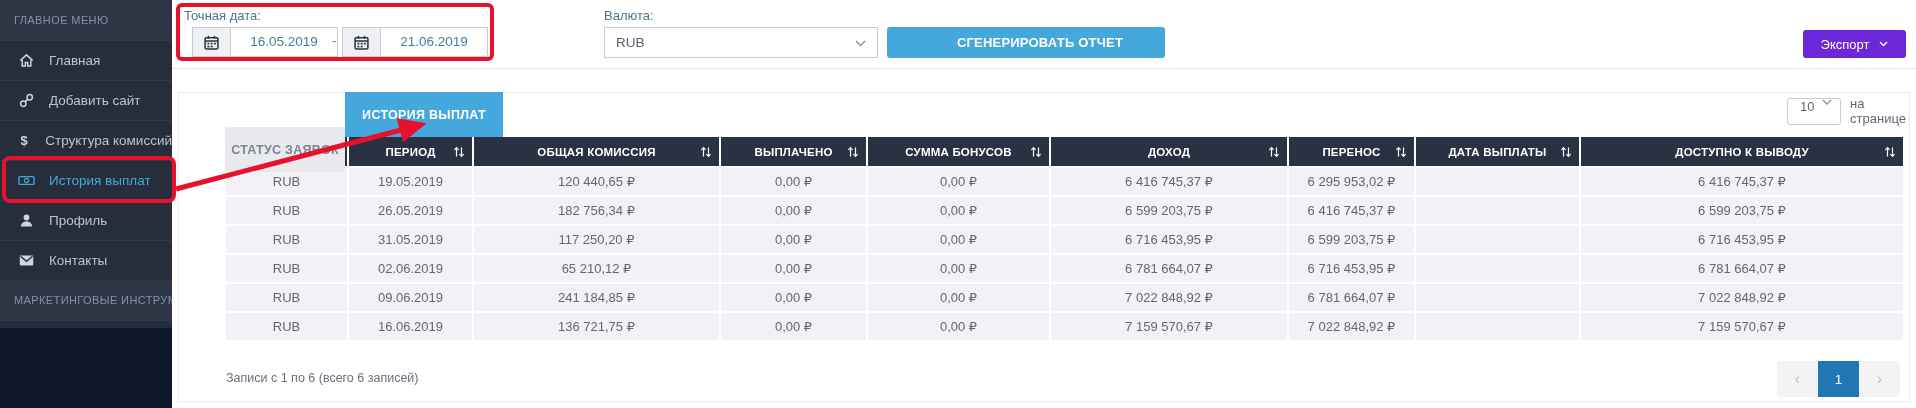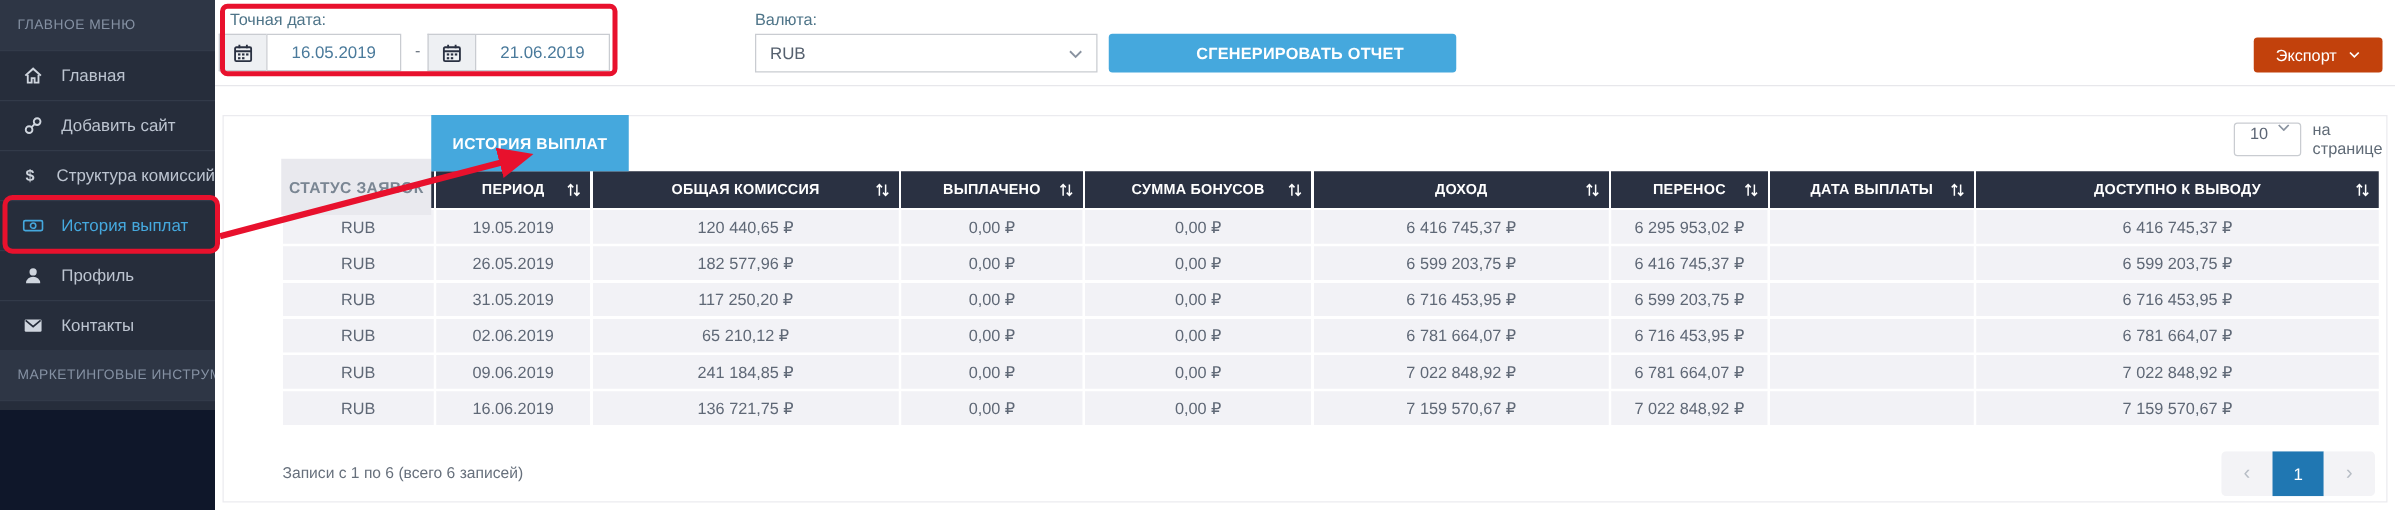--- a/index.html
+++ b/index.html
@@ -21,34 +21,34 @@
   .sb-item.active .ic { color:#45a8dd; }
   .sb-item .txt-ic { font-weight:bold; font-size:13px; }
   .sb-stub { height:8px; border-top:1px solid #323a49; background:#262d3b; }
 
   
   .topbar-divider { position:absolute; left:172px; top:68px; width:1744px; height:1px; background:#e7e7eb; }
   .flt-label { position:absolute; font-size:13px; color:#4e7488; }
   .lbl-date { left:184px; top:8px; }
   .lbl-currency { left:604px; top:8px; }
   .date-group { position:absolute; top:27px; height:30px; display:flex; }
-  .dg-from { left:175px; }
+  .dg-from { left:192px; }
   .dg-to   { left:342px; }
   .date-addon { width:38px; height:30px; background:#eef0f3; border:1px solid #c9ccd1; border-right:none;
     display:flex; align-items:center; justify-content:center; }
   .date-field { width:108px; height:30px; background:#fff; border:1px solid #c9ccd1; font-size:13.5px;
     color:#4a7a9b; text-align:center; line-height:28px; }
   .date-sep { position:absolute; left:332px; top:33px; font-size:13px; color:#6b7480; }
   .currency-select { position:absolute; left:604px; top:27px; width:274px; height:31px; background:#fff;
     border:1px solid #c9ccd1; font-size:13.5px; color:#55606e; line-height:29px; padding-left:11px; cursor:pointer; }
   .currency-select .chev { position:absolute; right:11px; top:12px; }
   .btn-generate { position:absolute; left:887px; top:27px; width:278px; height:31px; background:#45a8dd;
     border:none; border-radius:3px; color:#fff; font-size:13px; font-weight:bold; letter-spacing:.2px;
     text-align:center; line-height:31px; cursor:pointer;padding-left:28px; }
-  .btn-export { position:absolute; left:1803px; top:30px; width:103px; height:28px; background:#c2410c;
+  .btn-export { position:absolute; left:1803px; top:30px; width:103px; height:28px; background:#6d28d9;
     border:none; border-radius:3px; color:#fff; font-size:13px; cursor:pointer;
     display:flex; align-items:center; justify-content:center; gap:10px; }
 
   
   .card { position:absolute; left:178px; top:92px; width:1732px; height:310px; background:#fff;
     border:1px solid #ebebef; z-index:1; }
   .tabs { position:absolute; left:225px; top:92px; height:45px; display:flex; z-index:10; }
   .tab { height:45px; display:flex; align-items:center; justify-content:center; font-size:12.5px;
     font-weight:bold; letter-spacing:.3px; cursor:pointer; }
   .tab-inactive { width:120px; background:#e9e9ee; color:#7a8693;margin-top:35px; }
@@ -308,21 +308,21 @@
         <td>0,00 ₽</td>
         <td>0,00 ₽</td>
         <td>6 416 745,37 ₽</td>
         <td>6 295 953,02 ₽</td>
         <td></td>
         <td>6 416 745,37 ₽</td>
       </tr>
       <tr>
         <td>RUB</td>
         <td>26.05.2019</td>
-        <td>182 577,96 ₽</td>
+        <td>182 756,34 ₽</td>
         <td>0,00 ₽</td>
         <td>0,00 ₽</td>
         <td>6 599 203,75 ₽</td>
         <td>6 416 745,37 ₽</td>
         <td></td>
         <td>6 599 203,75 ₽</td>
       </tr>
       <tr>
         <td>RUB</td>
         <td>31.05.2019</td>

